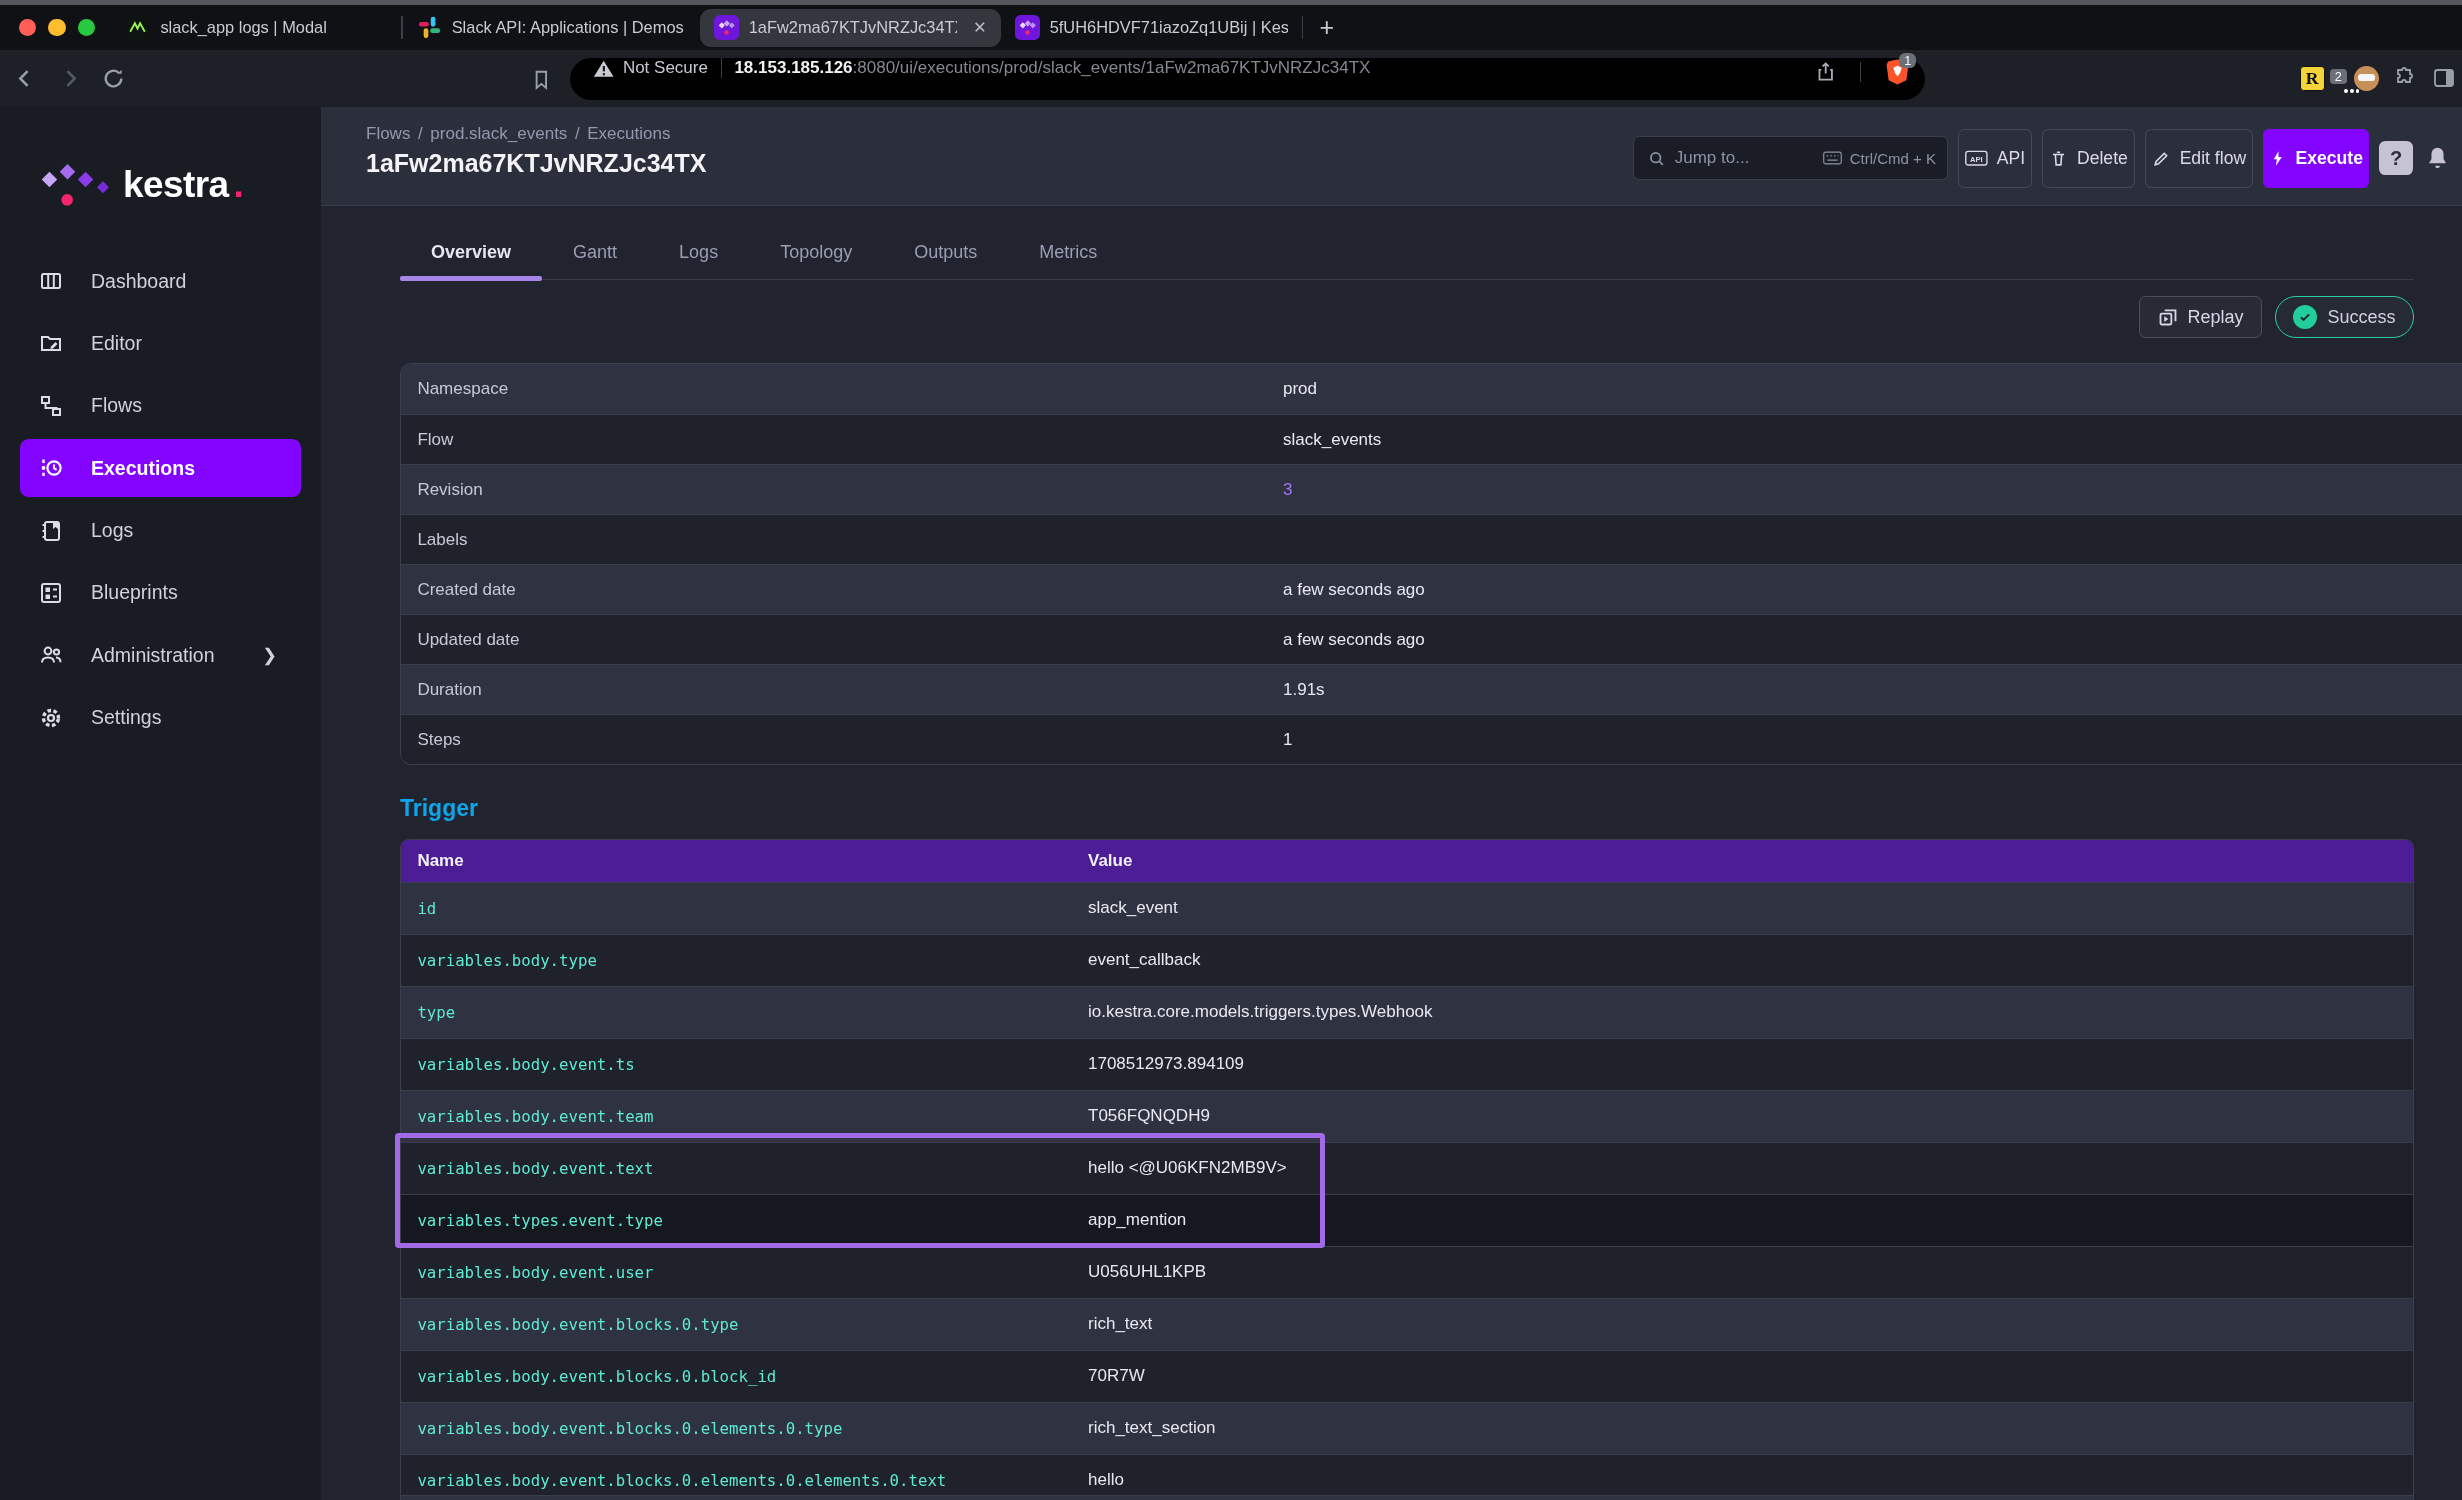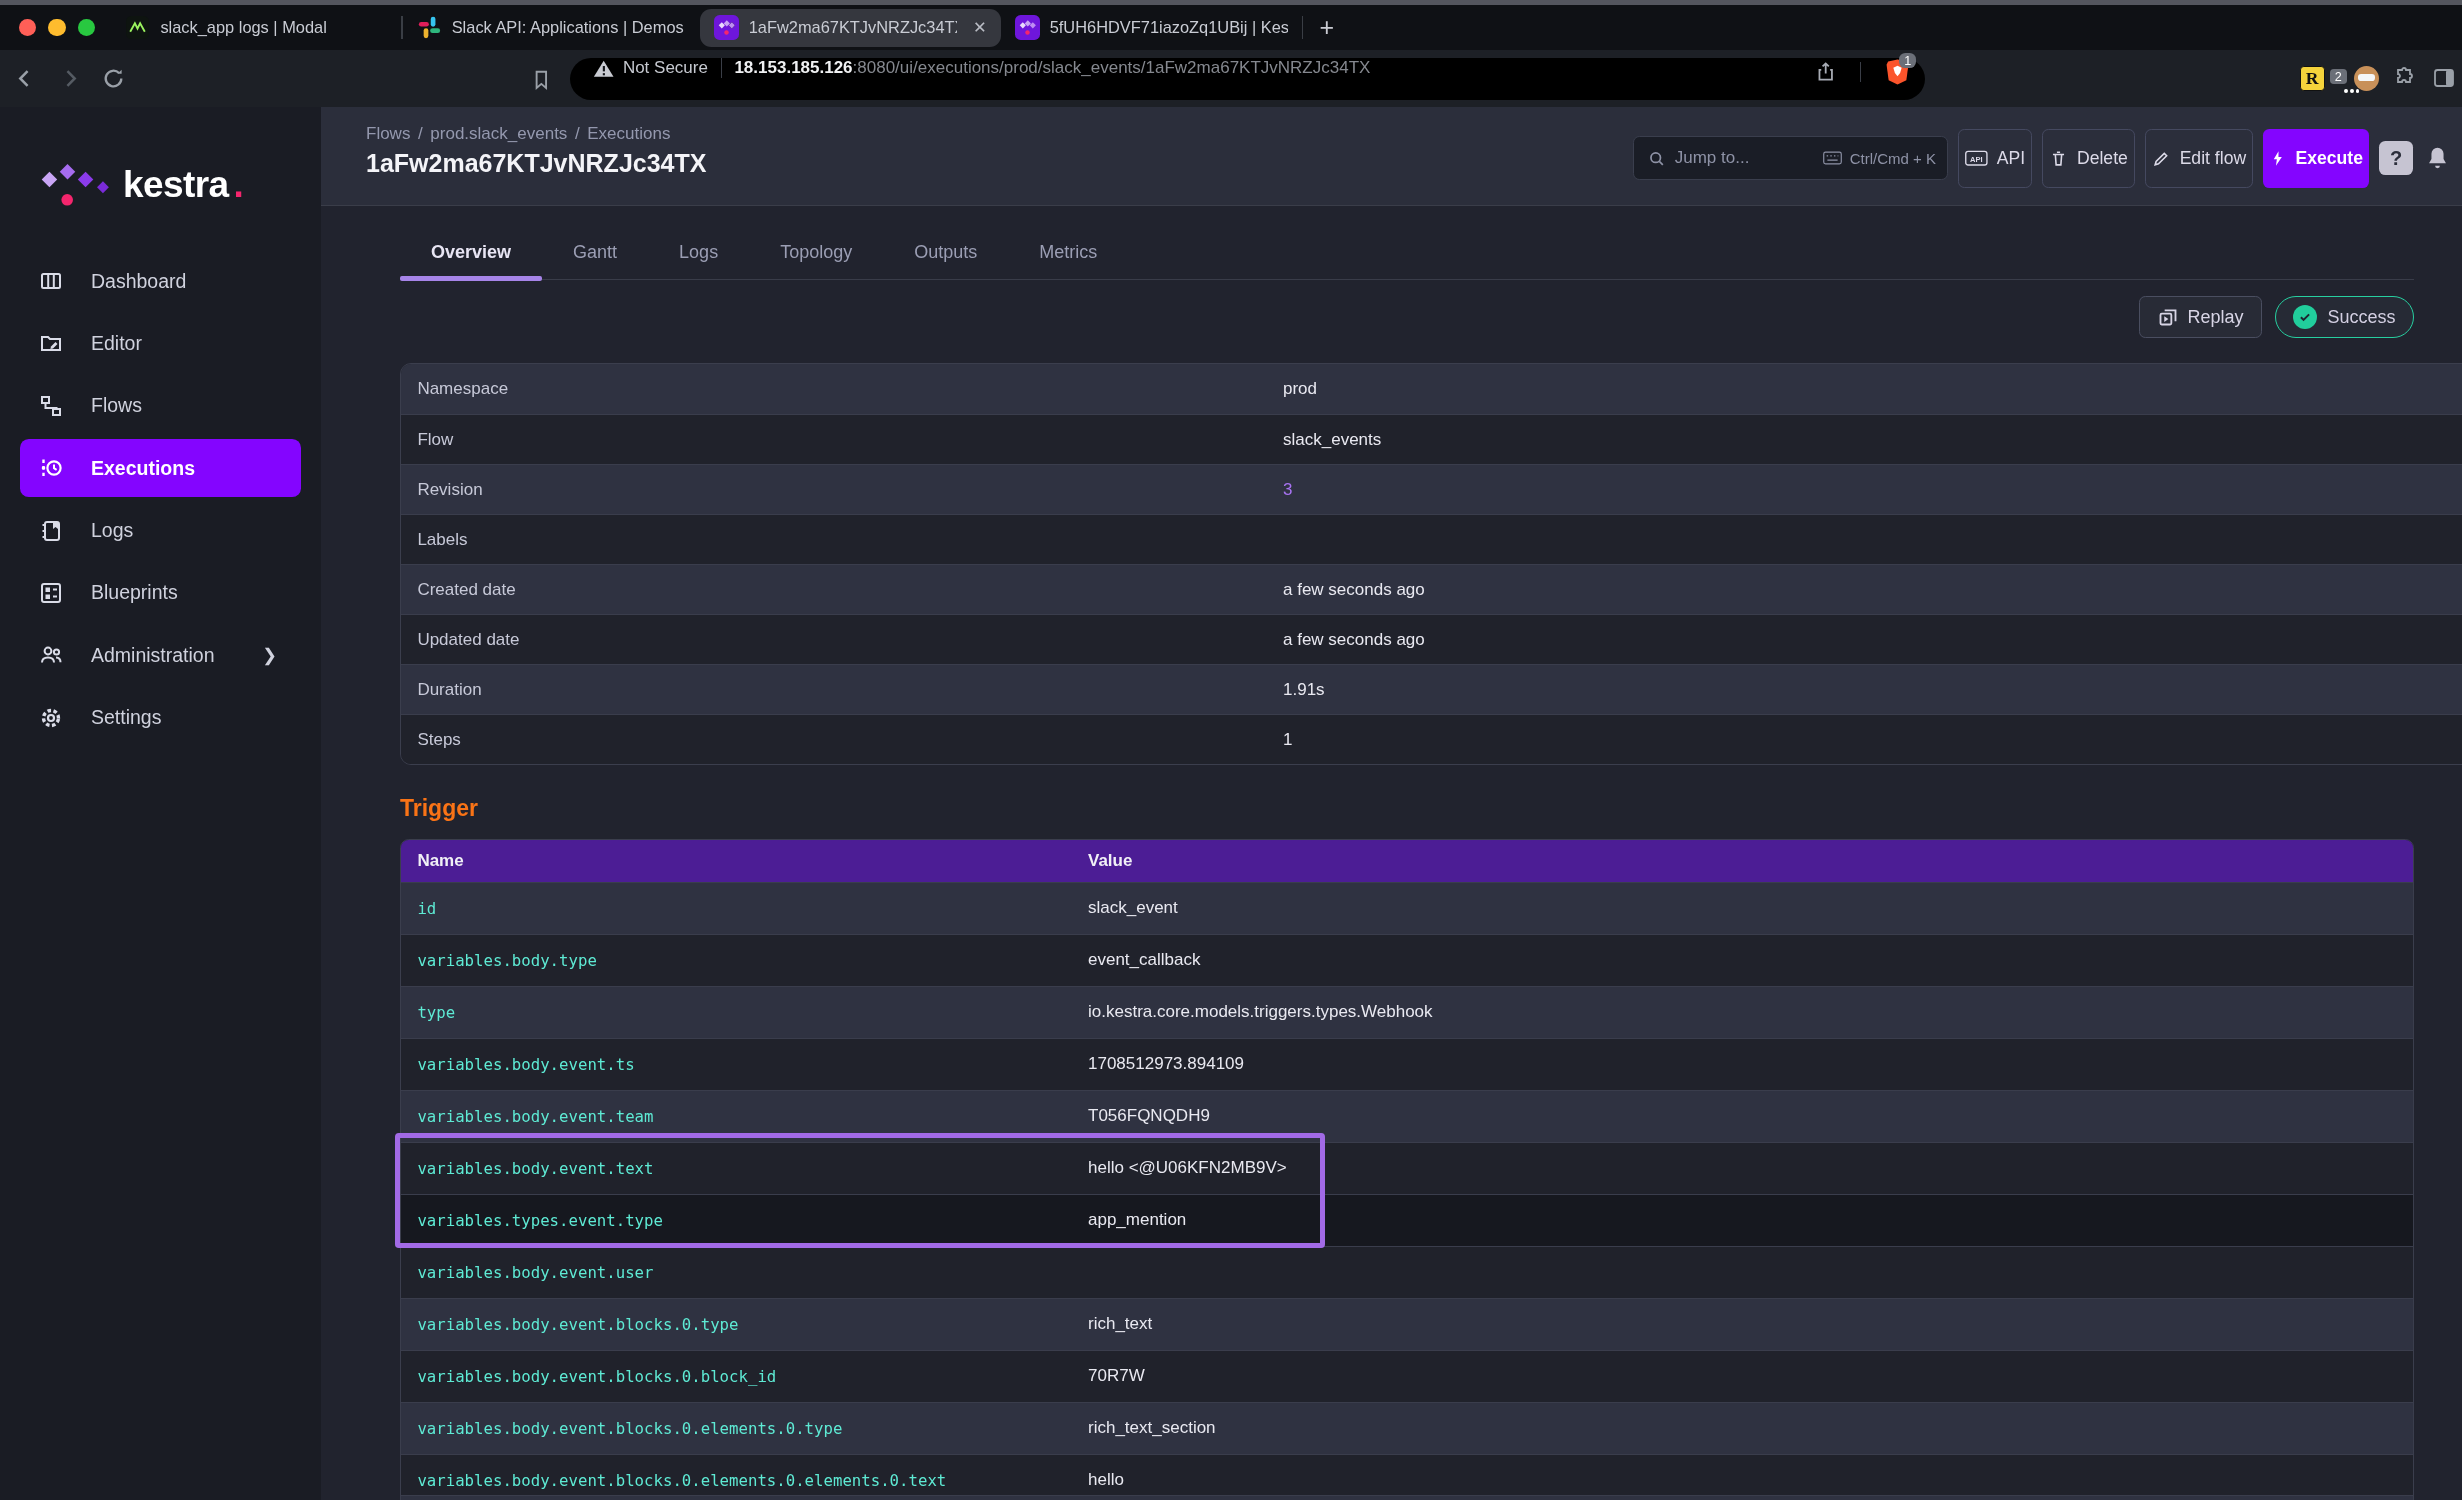--- a/index.html
+++ b/index.html
@@ -103,21 +103,21 @@
 
   .details-card { width:2339px; margin-top:25px; border:1.3px solid #3B3E4D; border-radius:11px; overflow:hidden; }
   .d-row { display:grid; grid-template-columns:882px 1fr; height:50px; align-items:center; }
   .d-row:nth-child(odd) { background:#2F3241; }
   .d-row:nth-child(even) { background:#20222B; }
   .d-row + .d-row { border-top:1.3px solid #3A3D4C; }
   .d-label { padding-left:16.4px; color:#C7C9D8; font-size:17px; }
   .d-value { color:#E9E9F1; font-size:17px; }
   .d-value.link-value { color:#A873F2; }
 
-  .trigger-heading { margin-top:30px; font-size:23px; font-weight:700; color:#f97316; }
+  .trigger-heading { margin-top:30px; font-size:23px; font-weight:700; color:#0ea5e9; }
   .trigger-card { width:2014px; margin-top:16.4px; border:1.3px solid #3B3E4D; border-radius:8.8px 8.8px 0 0;
                   position:relative; }
   .t-head { display:grid; grid-template-columns:687px 1fr; height:42px; align-items:center;
             background:#4c1d95; color:#F0F0F6; font-size:17px; font-weight:700; border-radius:7.6px 7.6px 0 0; }
   .t-head .t-col { padding-left:16.4px; }
   .t-head .t-col + .t-col { padding-left:0; }
   .t-row { display:grid; grid-template-columns:687px 1fr; height:52px; align-items:center;
            border-top:1.3px solid #3A3D4C; }
   .t-row:nth-child(odd) { background:#2F3241; }
   .t-row:nth-child(even) { background:#20222B; }
@@ -514,20 +514,21 @@
     <div class="t-value">hello &lt;@U06KFN2MB9V&gt;</div>
   </div>
 
   <div class="t-row shade-dark">
     <div class="t-name">variables.types.event.type</div>
     <div class="t-value">app_mention</div>
   </div>
 
   <div class="t-row">
     <div class="t-name">variables.body.event.user</div>
+    <div class="t-value">U056UHL1KPB</div>
   </div>
 
   <div class="t-row">
     <div class="t-name">variables.body.event.blocks.0.type</div>
     <div class="t-value">rich_text</div>
   </div>
 
   <div class="t-row">
     <div class="t-name">variables.body.event.blocks.0.block_id</div>
     <div class="t-value">70R7W</div>

